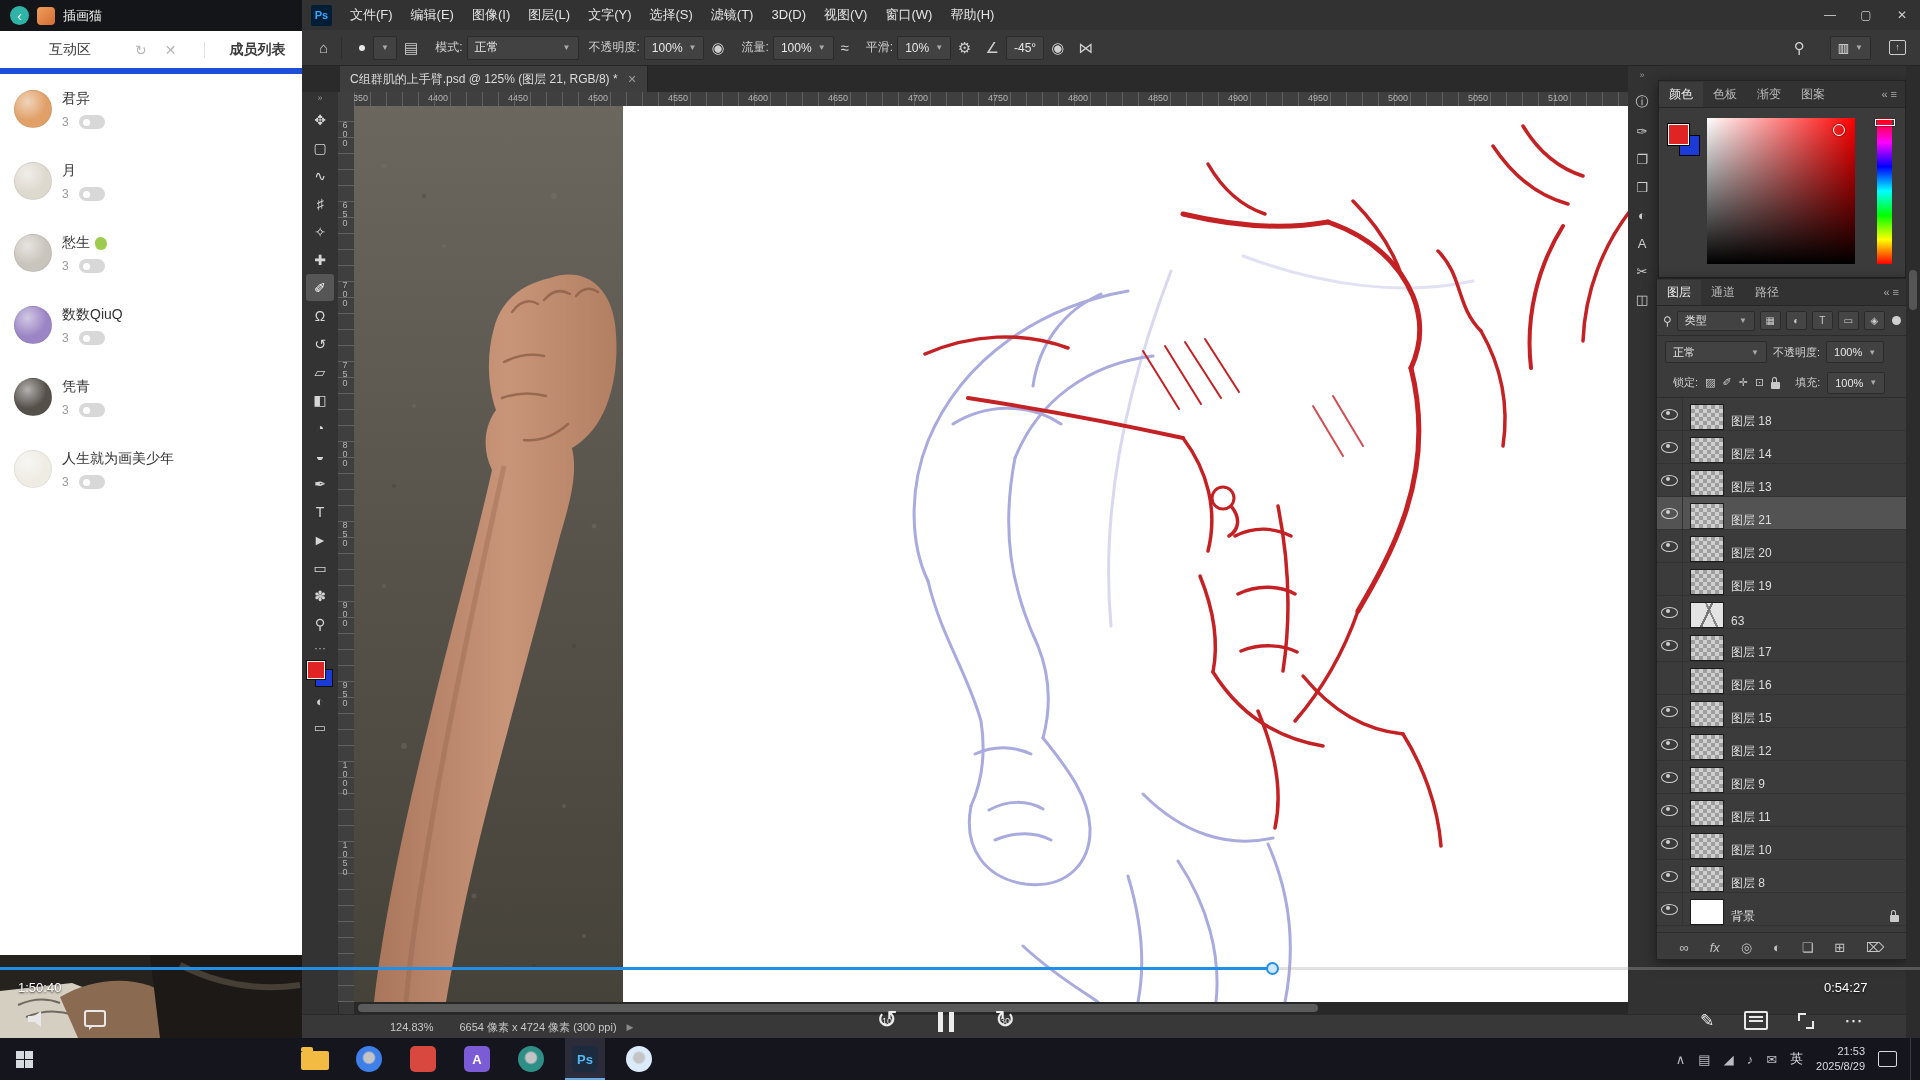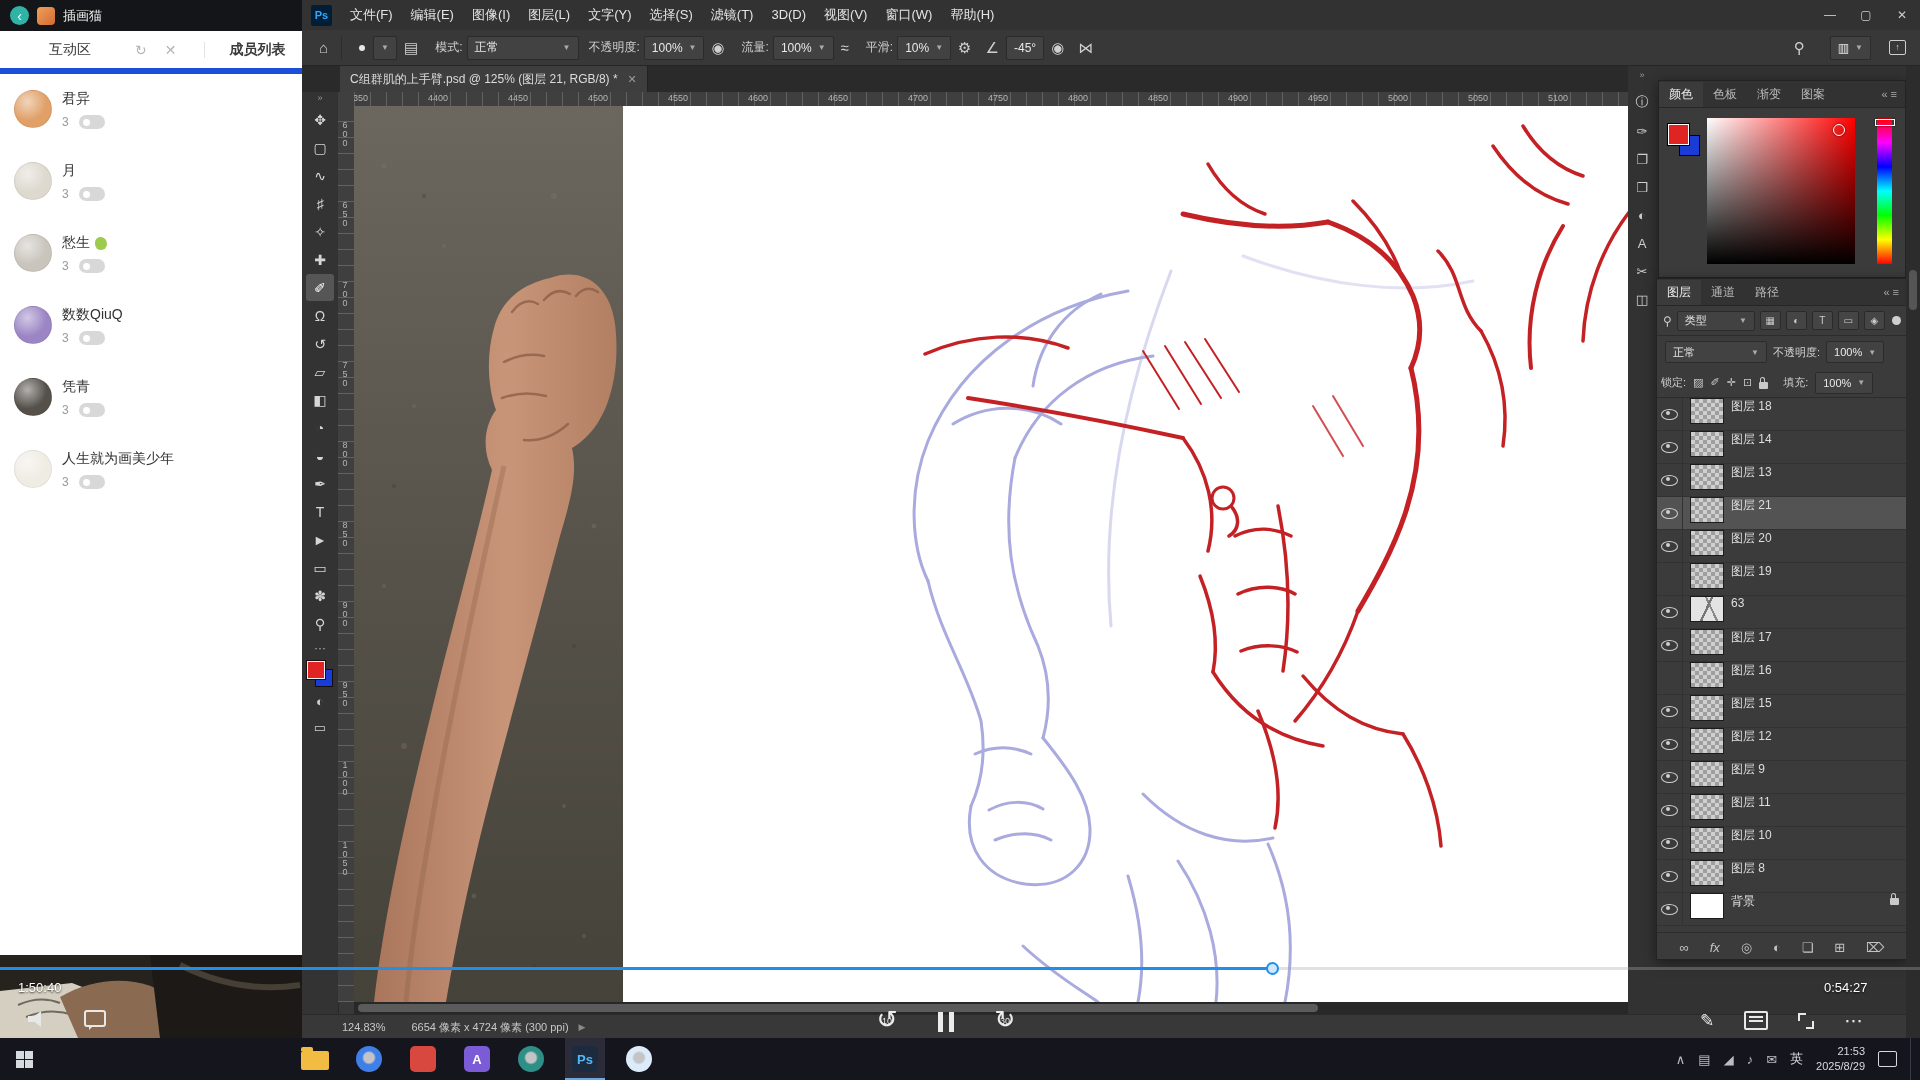--- a/index.html
+++ b/index.html
@@ -75,21 +75,21 @@
 
   #ps-canvas{position:absolute;left:354px;top:106px;width:1274px;height:896px;background:#fff;overflow:hidden}
   #photo{position:absolute;left:0;top:0}
   #whiteboard{position:absolute;left:269px;top:0}
   #watermark{position:absolute;left:344px;top:416px;font-weight:bold;color:#2e7fd0;font-size:27px;white-space:nowrap;letter-spacing:2px}
   #watermark .wm-url{letter-spacing:7px;margin-left:26px}
 
   #scroll-h{position:absolute;left:354px;top:1002px;width:1274px;height:12px;background:#282828}
   #scroll-h .sh-handle{position:absolute;left:4px;top:2px;width:960px;height:8px;background:#5b5b5b;border-radius:4px}
   #ps-status{position:absolute;left:302px;top:1014px;width:1618px;height:24px;background:#383838;border-top:1px solid #2a2a2a;display:flex;align-items:center;font-size:11px;color:#c8c8c8}
-  #ps-status .zoom{margin-left:40px}
+  #ps-status .zoom{margin-left:88px}
   #ps-status .dims{margin-left:26px}
   #ps-status .car{margin-left:10px;color:#8a8a8a;font-size:9px}
 
   
   #panel-strip{position:absolute;left:1628px;top:70px;width:28px;display:flex;flex-direction:column;align-items:center;gap:13px;color:#cfcfcf}
   #panel-strip .chev{font-size:9px;color:#999}
   #panel-strip .s-ic{font-size:13px}
 
   .panel{background:#3b3b3b;border:1px solid #232323;box-shadow:0 3px 12px rgba(0,0,0,.45)}
   .panel-tabs{height:26px;display:flex;align-items:center;background:#323232;border-bottom:1px solid #262626;font-size:12px}
@@ -108,24 +108,24 @@
   .cp-hue{position:absolute;right:13px;top:10px;width:15px;height:146px;
      background:linear-gradient(#f00,#f0f,#00f,#0ff,#0f0,#ff0,#f00)}
   .cp-hue-thumb{position:absolute;left:-2px;top:1px;width:18px;height:5px;border:1px solid #fff;box-shadow:0 0 2px #000}
 
   #layers-panel{position:absolute;left:1656px;top:278px;width:250px;height:680px}
   .lp-row{display:flex;align-items:center;font-size:11px;color:#cfcfcf;box-sizing:border-box}
   .lp-filter{height:30px;padding:0 6px;gap:5px;border-bottom:1px solid #2c2c2c}
   .lf-ic{width:19px;height:17px;display:flex;align-items:center;justify-content:center;background:#454545;border:1px solid #2a2a2a;border-radius:2px;font-size:10px;color:#ccc;flex:none}
   .lf-toggle{margin-left:auto;width:9px;height:9px;border-radius:50%;background:#cfcfcf}
   .lp-blend{height:32px;padding:0 8px;gap:6px}
-  .lp-lock{height:30px;padding:0 4px;gap:7px;border-bottom:1px solid #2c2c2c}
+  .lp-lock{height:30px;padding:0 16px;gap:7px;border-bottom:1px solid #2c2c2c}
   .lk-ic{font-size:11px;color:#c9c9c9}
   #layer-rows{height:534px;overflow:hidden}
-  .layer-row{height:33px;display:flex;align-items:flex-start;gap:7px;border-bottom:1px solid #323232;padding-right:8px;box-sizing:border-box}
+  .layer-row{height:33px;display:flex;align-items:flex-end;gap:7px;border-bottom:1px solid #323232;padding-right:8px;box-sizing:border-box}
   .layer-row.selected{background:#535353}
   .eye-cell{width:25px;align-self:stretch;display:flex;align-items:center;justify-content:center;border-right:1px solid #323232;flex:none}
   .eye{display:inline-block;width:15px;height:9px;border:1px solid #cfcfcf;border-radius:50%;position:relative}
   .eye:after{content:"";position:absolute;left:4px;top:1.5px;width:4px;height:4px;background:#cfcfcf;border-radius:50%}
   .thumb{width:32px;height:24px;border:1px solid #1c1c1c;flex:none}
   .checker{background-color:#cfcfcf;background-image:
      linear-gradient(45deg,#9e9e9e 25%,transparent 25%,transparent 75%,#9e9e9e 75%),
      linear-gradient(45deg,#9e9e9e 25%,transparent 25%,transparent 75%,#9e9e9e 75%);
      background-size:8px 8px;background-position:0 0,4px 4px}
   .thumb.white{background:#fff}

